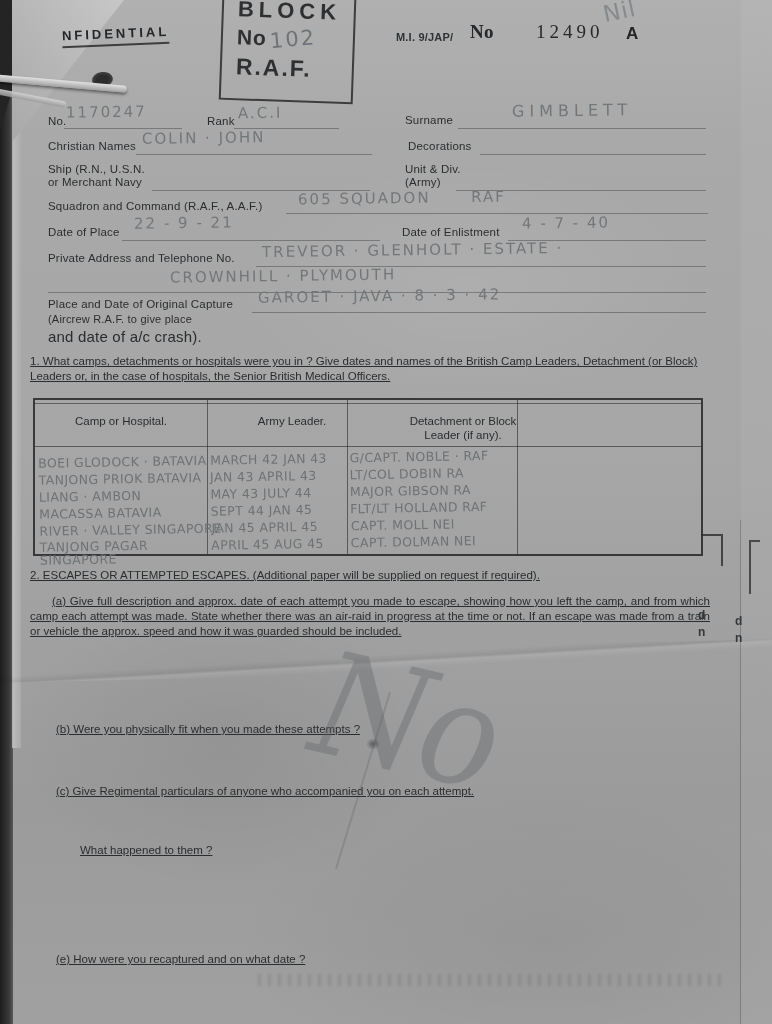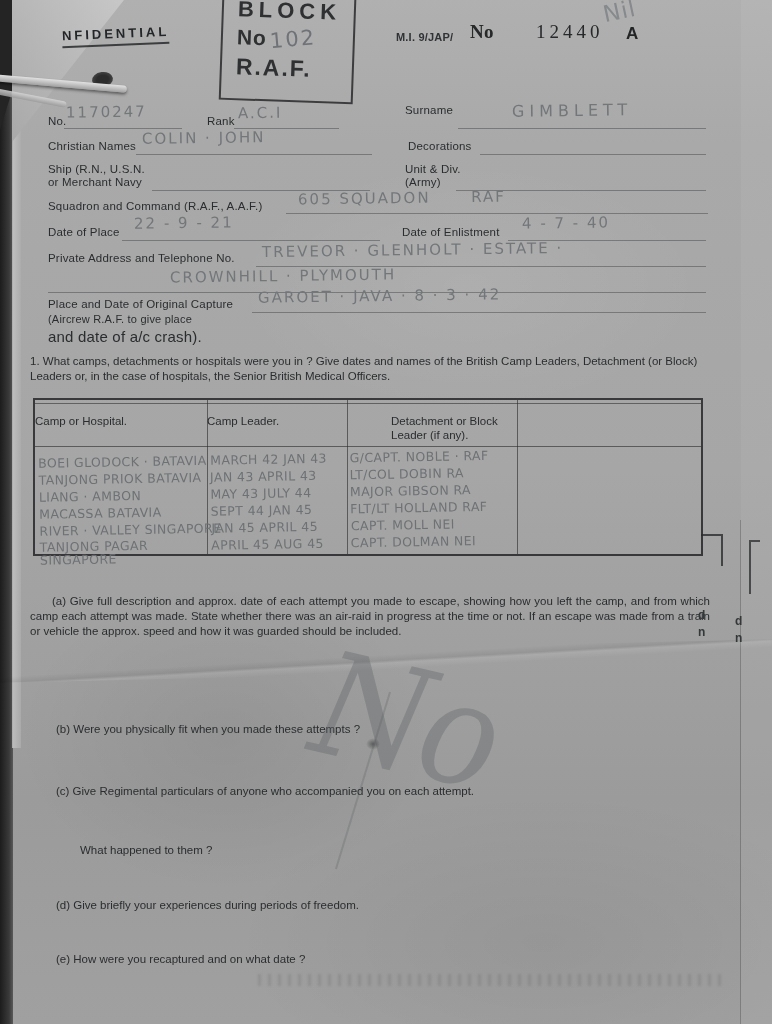--- a/index.html
+++ b/index.html
@@ -29,21 +29,21 @@
   }
   .hole { position:absolute; left:92px; top:72px; width:21px; height:15px; border-radius:50%;
     background:radial-gradient(#2c2c2c 40%,#585858); transform:rotate(-8deg); }
   .string1 { position:absolute; left:-5px; top:80px; width:132px; height:7px; border-radius:4px;
     background:linear-gradient(180deg,#e2e2e2,#a2a2a2); transform:rotate(5deg);
     box-shadow:0 2px 3px rgba(0,0,0,.45); }
   .string2 { position:absolute; left:-5px; top:95px; width:72px; height:6px; border-radius:3px;
     background:linear-gradient(180deg,#d6d6d6,#9a9a9a); transform:rotate(11deg); opacity:.85; }
 
   .t { position:absolute; color:#2a2d2f; font-size:11.5px; letter-spacing:.2px; white-space:nowrap; }
-  .p { position:absolute; color:#2a2d2f; font-size:11.5px; line-height:15px; }
+  .p { position:absolute; color:#2a2d2f; font-size:11.5px; line-height:15px;text-decoration:underline; }
   .h { position:absolute; font-family:"DejaVu Sans",sans-serif; color:#73777a; font-size:15px;
        letter-spacing:2px; white-space:pre; transform:rotate(-.8deg); }
   .hb { font-family:"DejaVu Sans",sans-serif; color:#6e7275; font-size:12.5px;
         letter-spacing:.4px; white-space:nowrap; }
   .line { position:absolute; height:1.2px; background:rgba(40,42,44,.38); }
 
   .conf { left:62px; top:26px; font-size:13px; font-weight:bold; letter-spacing:3px;
     color:#232629; border-bottom:2.5px solid rgba(30,32,34,.8); padding-bottom:3px;
     transform:rotate(-2.5deg); }
   .stamp { position:absolute; left:221px; top:-30px; width:134px; height:132px;
@@ -67,21 +67,21 @@
     color:#232629; border-bottom:2px solid rgba(30,32,34,.8); padding-bottom:3px; }
 
   .camp-table { position:absolute; left:33px; top:398px; width:670px; height:158px;
     border:2.2px solid rgba(38,38,40,.85); box-sizing:border-box; }
   .camp-table .dbl { position:absolute; left:0; right:0; top:3px; height:1.2px;
     background:rgba(40,40,42,.55); }
   .camp-table .vline { position:absolute; top:0; bottom:0; width:1.2px; background:rgba(40,40,42,.6); }
   .camp-table .hline { position:absolute; left:0; right:0; top:46px; height:1.2px;
     background:rgba(40,40,42,.6); }
   .camp-table .thead { position:absolute; left:0; top:8px; width:100%; display:flex; }
-  .camp-table .th { font-size:11.5px; color:#2a2d2f; padding-top:6px;
+  .camp-table .th { font-size:11.5px; color:#2a2d2f; text-align:center; padding-top:6px;
     box-sizing:border-box; line-height:14px; }
   .camp-table .tbody { position:absolute; left:0; top:50px; width:100%; transform:rotate(-1deg); }
   .camp-table .tr { display:flex; height:17px; }
   .camp-table .td { box-sizing:border-box; padding-left:4px; overflow:visible; }
   .c1 { width:172px; } .c2 { width:140px; } .c3 { width:170px; } .c4 { width:186px; }
   .wrap { white-space:normal; line-height:13px; }
 
   .scrawl { position:absolute; left:315px; top:645px; font-family:"DejaVu Serif",serif;
     font-style:italic; font-size:130px; color:rgba(95,99,103,.38); transform:rotate(13deg) scaleY(1.1);
     letter-spacing:-6px; }
@@ -121,31 +121,31 @@
   <div class="string2"></div>
 
   <div class="t conf">NFIDENTIAL</div>
   <div class="stamp">
     <div class="s1">BLOCK</div>
     <div class="s2"><span>No</span><span class="pencil">102</span></div>
     <div class="s3">R.A.F.</div>
   </div>
   <div class="t mi">M.I. 9/JAP/</div>
   <div class="t bigno">No</div>
-  <div class="t serial">12440</div>
+  <div class="t serial">12490</div>
   <div class="t series">A</div>
   <div class="h nil">Nil</div>
 
   <div class="t" style="left:48px;top:115px">No.</div>
   <div class="h" style="left:66px;top:103px">1170247</div>
   <div class="line" style="left:64px;top:128px;width:118px"></div>
   <div class="t" style="left:207px;top:115px">Rank</div>
   <div class="h" style="left:238px;top:104px">A.C.I</div>
   <div class="line" style="left:234px;top:128px;width:105px"></div>
-  <div class="t" style="left:405px;top:104px">Surname</div>
+  <div class="t" style="left:405px;top:114px">Surname</div>
   <div class="h" style="left:512px;top:101px;font-size:16px;letter-spacing:5px">GIMBLETT</div>
   <div class="line" style="left:458px;top:128px;width:248px"></div>
 
   <div class="t" style="left:48px;top:140px">Christian Names</div>
   <div class="h" style="left:142px;top:129px">COLIN · JOHN</div>
   <div class="line" style="left:136px;top:154px;width:236px"></div>
   <div class="t" style="left:408px;top:140px">Decorations</div>
   <div class="line" style="left:480px;top:154px;width:226px"></div>
 
   <div class="t" style="left:48px;top:163px">Ship (R.N., U.S.N.</div>
@@ -181,21 +181,21 @@
   <div class="p" style="left:30px;top:354px;width:678px">1.   What camps, detachments or hospitals were you in ?   Give dates and names of the British Camp Leaders,  Detachment (or Block) Leaders or, in the case of hospitals, the Senior British Medical Officers.</div>
 
   <div class="camp-table">
     <div class="dbl"></div>
     <div class="vline" style="left:172px"></div>
     <div class="vline" style="left:312px"></div>
     <div class="vline" style="left:482px"></div>
     <div class="hline"></div>
     <div class="thead">
       <div class="th c1">Camp or Hospital.</div>
-      <div class="th c3">Camp Leader.</div>
+      <div class="th c3">Army Leader.</div>
       <div class="th c4" style="padding-left:14px;padding-right:28px">Detachment or Block Leader (if any).</div>
     </div>
     <div class="tbody">
       <div class="tr">
         <div class="td hb c1">BOEI GLODOCK · BATAVIA</div>
         <div class="td hb c2">MARCH 42 JAN 43</div>
         <div class="td hb c3">G/CAPT. NOBLE · RAF</div>
         <div class="td hb c4"></div>
       </div>
       <div class="tr">
@@ -224,30 +224,30 @@
       </div>
       <div class="tr">
         <div class="td hb c1 wrap">TANJONG PAGAR SINGAPORE</div>
         <div class="td hb c2">APRIL 45 AUG 45</div>
         <div class="td hb c3">CAPT. DOLMAN NEI</div>
         <div class="td hb c4"></div>
       </div>
     </div>
   </div>
 
+  <div class="p" style="left:30px;top:568px;width:678px">2.   ESCAPES OR ATTEMPTED ESCAPES.   (Additional paper will be supplied on request if required).</div>
   <div class="p" style="left:30px;top:594px;width:680px;text-align:justify;text-indent:22px">(a)   Give full description and approx. date of each attempt you made to escape, showing how you left the camp, and from which camp each attempt was made.   State whether there was an air-raid in progress at the time or not.   If an escape was made from a train or vehicle the approx. speed and how it was guarded should be included.</div>
 
   <div class="p" style="left:56px;top:722px;width:600px">(b)   Were you physically fit when you made these attempts ?</div>
   <div class="scrawl">No</div>
   <div class="smudge-dot"></div>
   <div class="scratch"></div>
 
   <div class="p" style="left:56px;top:784px;width:620px">(c)   Give Regimental particulars of anyone who accompanied you on each attempt.</div>
   <div class="p" style="left:80px;top:843px;width:400px">What happened to them ?</div>
-  <div class="p" style="left:56px;top:898px;width:620px">(d)   Give briefly your experiences during periods of freedom.</div>
   <div class="p" style="left:56px;top:952px;width:620px">(e)   How were you recaptured and on what date ?</div>
 
   <div class="margin-letter" style="left:698px;top:608px">d</div>
   <div class="margin-letter" style="left:698px;top:625px">n</div>
   <div class="margin-letter" style="left:735px;top:614px">d</div>
   <div class="margin-letter" style="left:735px;top:631px">n</div>
   <div class="bracket1"></div>
   <div class="bracket2"></div>
   <div class="smudges"></div>
 </div>

